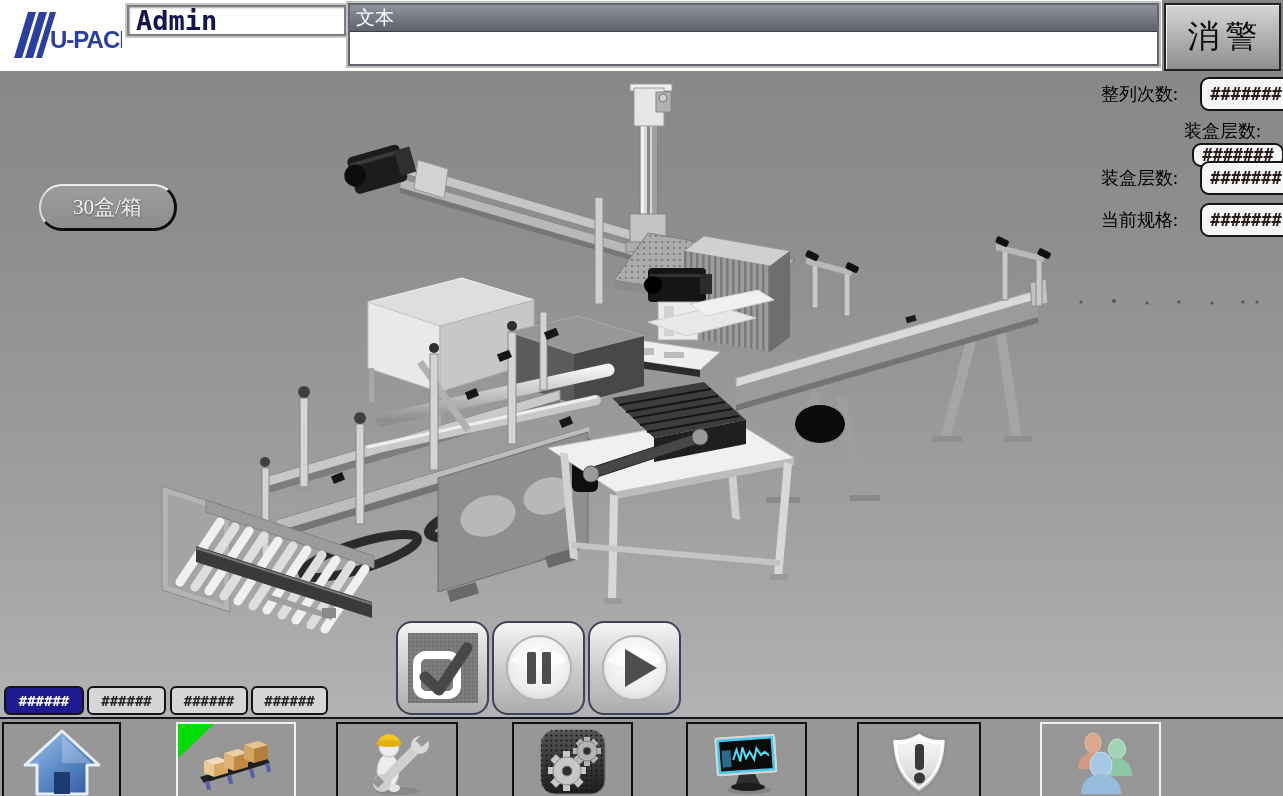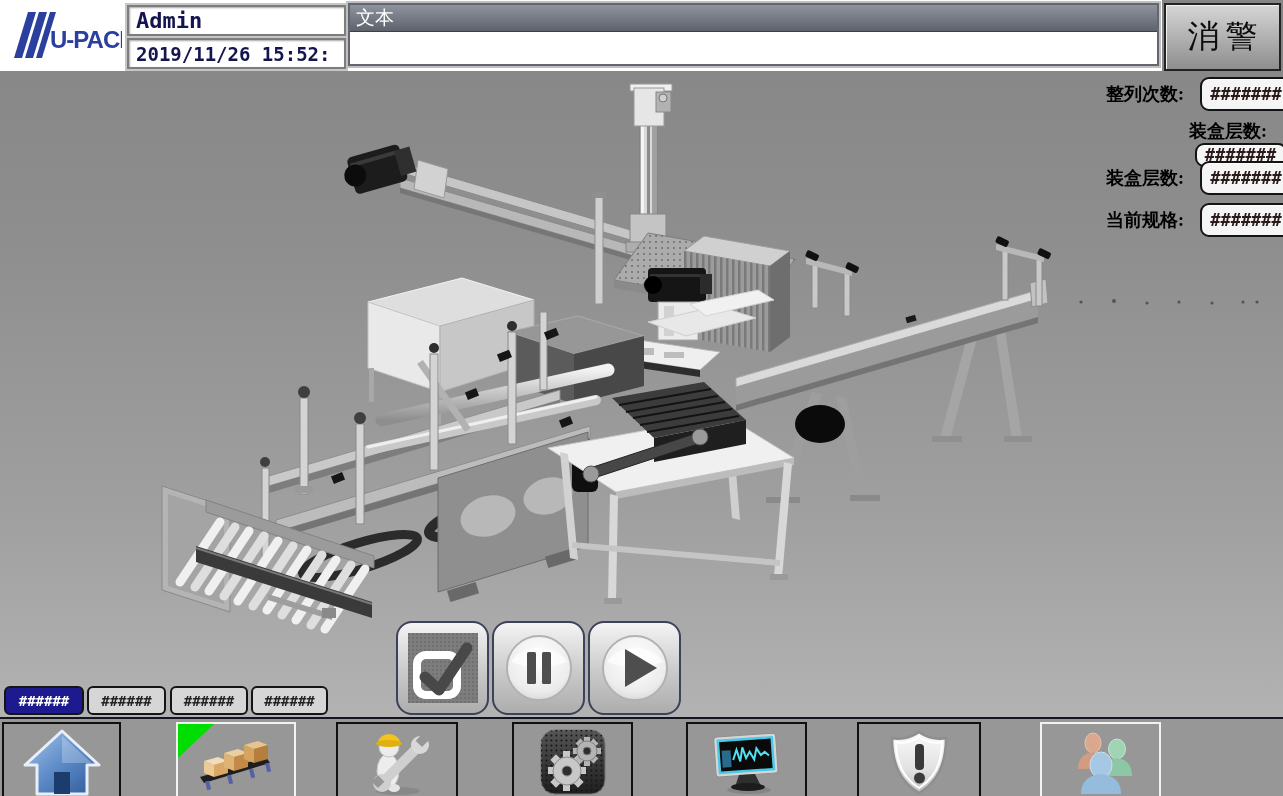--- a/index.html
+++ b/index.html
@@ -10,21 +10,21 @@
   }
   .abs{position:absolute;}
   
   #header-strip{left:0;top:0;width:1162px;height:71px;background:#ffffff;z-index:2;}
   #logo-box{left:6px;top:4px;width:116px;height:62px;z-index:3;}
   .sunken-box{
     background:#fff;border:2px solid #7d7d7d;box-shadow:0 0 0 2px #c6c6c6, inset 1px 1px 2px rgba(0,0,0,.35);
     color:#14144e;font-family:"DejaVu Sans Mono",monospace;font-weight:bold;z-index:3;
     display:flex;align-items:center;padding-left:7px;box-sizing:border-box;white-space:nowrap;overflow:hidden;
   }
-  #user-box{left:127px;top:5px;width:219px;height:31px;font-size:22px;}
+  #user-box{left:127px;top:5px;width:219px;height:31px;font-size:27px;}
   #datetime-box{left:127px;top:38px;width:219px;height:31px;font-size:19px;}
   #message-box{
     left:348px;top:3px;width:811px;height:63px;background:#ffffff;
     border:2px solid #62666f;box-shadow:0 0 0 2px #c0c0c0;box-sizing:border-box;z-index:3;
   }
   #message-header{
     height:26px;background:linear-gradient(180deg,#8e939e,#5e626d);
     color:#ffffff;font-size:19px;line-height:26px;padding-left:6px;border-bottom:1px solid #3c3f47;
   }
   #message-body{height:32px;background:#fff;font-size:16px;color:#333;padding-left:6px;}
@@ -32,22 +32,22 @@
     left:1164px;top:3px;width:117px;height:68px;border-radius:0;
     background:linear-gradient(180deg,#d6d6d6 0%,#b5b5b5 45%,#8e8e8e 100%);
     border:2px solid #222;box-shadow:inset 1px 1px 0 #f2f2f2;
     color:#0d0d0d;font-size:32px;letter-spacing:6px;text-indent:6px;
     display:flex;align-items:center;justify-content:center;z-index:3;
     font-family:"Liberation Serif",serif;cursor:pointer;
   }
   
   .stat-row{right:0;height:34px;z-index:3;display:flex;align-items:center;}
   .stat-label{
-    font-family:"Liberation Serif",serif;font-weight:bold;font-size:18px;color:#000;
-    margin-right:16px;white-space:nowrap;
+    font-family:"Liberation Serif",serif;font-weight:normal;font-size:18px;color:#000;
+    margin-right:22px;white-space:nowrap;
   }
   .stat-value{
     width:92px;height:34px;box-sizing:border-box;margin-right:-9px;
     background:#f5f5f5;border:2px solid #141414;border-radius:9px;
     font-family:"DejaVu Sans Mono",monospace;font-weight:bold;font-size:17px;color:#2a1a1a;
     display:flex;align-items:center;justify-content:center;box-shadow:inset 0 1px 0 #fff;
   }
   
   .pill-btn{
     border-radius:23px;box-sizing:border-box;z-index:3;cursor:pointer;
@@ -306,21 +306,20 @@
       <g>
         <polygon points="8,54 22,8 30,8 16,54" fill="#2b3f9e"></polygon>
         <polygon points="19,54 33,8 41,8 27,54" fill="#2b3f9e"></polygon>
         <polygon points="30,54 44,8 50,8 36,54" fill="#2b3f9e"></polygon>
       </g>
       <text x="44" y="44" font-family="Liberation Sans, sans-serif" font-weight="bold" font-size="24" fill="#2b3f9e" letter-spacing="-1">U-PACK</text>
     </svg>
   </div>
 
   <div id="user-box" class="abs sunken-box">Admin</div>
-  <div id="datetime-box" class="abs sunken-box">2019/11/26 15:52:</div>
 
   <div id="message-box" class="abs">
     <div id="message-header">文本</div>
     <div id="message-body"></div>
   </div>
 
   <button id="alarm-clear-btn" class="abs">消警</button>
 
   <div class="abs stat-row" style="top:77px;">
     <span class="stat-label">整列次数:</span>
@@ -332,20 +331,21 @@
   </div>
   <div class="abs stat-row" style="top:161px;">
     <span class="stat-label">装盒层数:</span>
     <span class="stat-value">#######</span>
   </div>
   <div class="abs stat-row" style="top:203px;">
     <span class="stat-label">当前规格:</span>
     <span class="stat-value">#######</span>
   </div>
 
+  <div id="spec-btn-1" class="abs pill-btn">30盒/箱</div>
 
   <div class="abs ctl-btn" style="left:396px;">
     <svg width="70" height="70" viewBox="0 0 70 70">
       <defs>
         <pattern id="dots1" width="4" height="4" patternUnits="userSpaceOnUse">
             <circle cx="1" cy="1" r="0.8" fill="#5e5e5e"></circle>
           </pattern>
       </defs>
       <rect width="70" height="70" fill="#7d7d7d"></rect>
       <rect width="70" height="70" fill="url(#dots1)"></rect>

